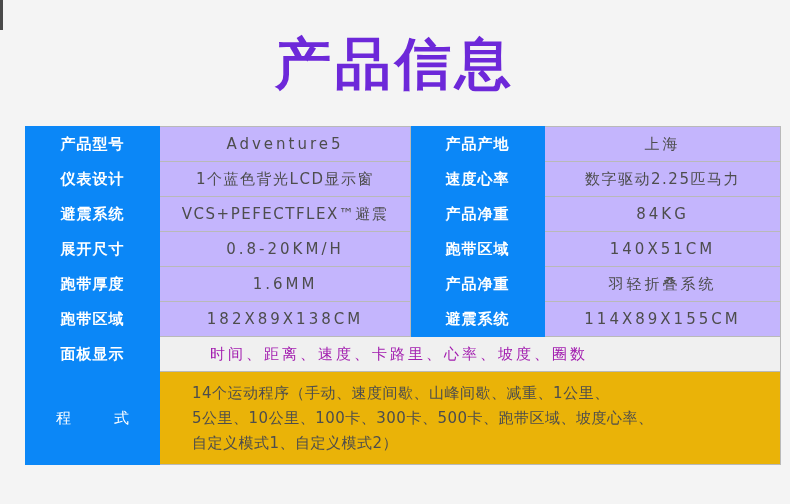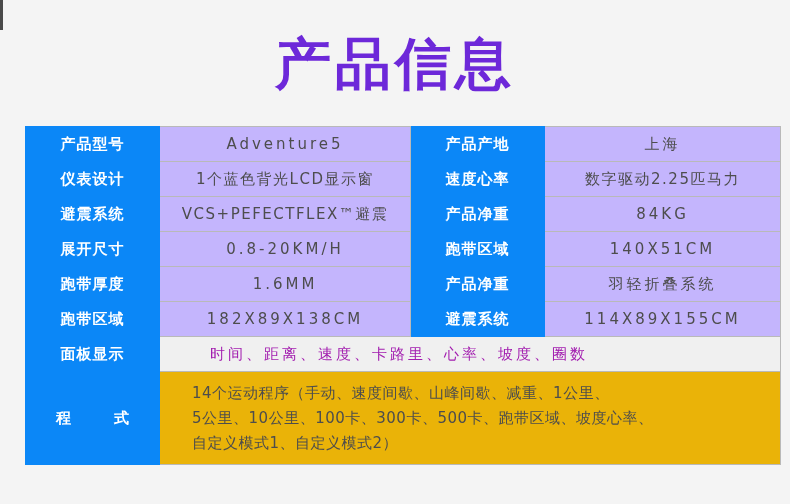--- a/index.html
+++ b/index.html
@@ -57,21 +57,21 @@
     letter-spacing:1.5px;
     white-space:nowrap;
     overflow:hidden;
   }
   td.val-l{width:248px;}
   td.val-r{width:233px;}
   td.val-wide{letter-spacing:3px;}
   tr.prog td{height:90px;vertical-align:middle;}
   td.prog-lbl{
     background:#0b87f7;color:#fff;text-align:center;
-    font-weight:bold;letter-spacing:14px;
+    font-weight:normal;letter-spacing:14px;
     text-indent:14px;
     border-color:#0b87f7;
     margin-left:27px;
   }
   td.prog-val{
     background:#eab308;color:#4d4d4d;
     text-align:left;
     padding:0 0 0 32px;
     line-height:25px;
     font-size:15px;

